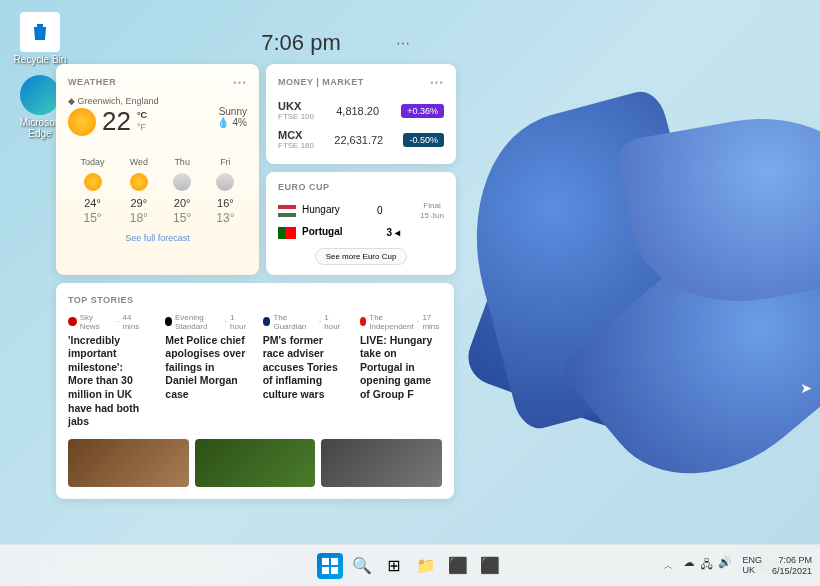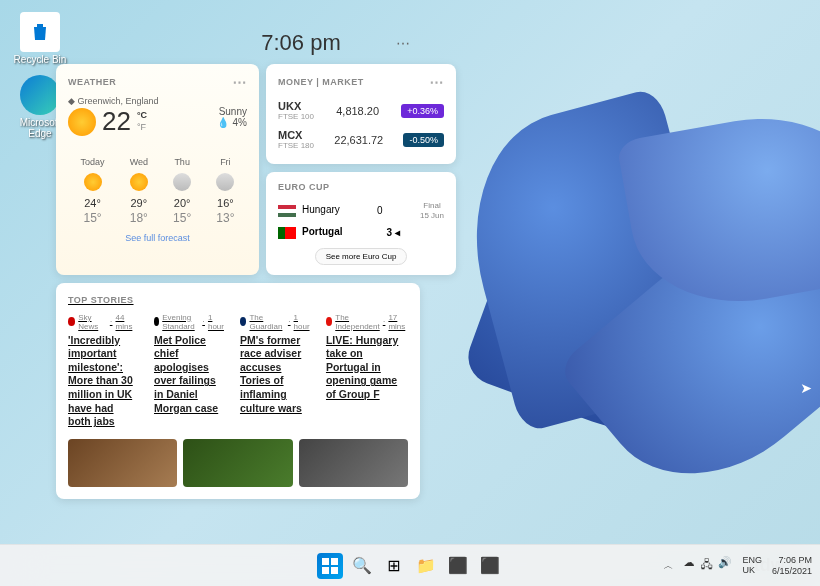--- a/index.html
+++ b/index.html
@@ -49,21 +49,21 @@
 .market-change { font-size: 9px; padding: 2px 6px; border-radius: 3px; color: #fff; }
 .pos { background: #6d28d9; text-align: center; }
 .neg { background: #0c4a6e; }
 .euro-row { display: flex; align-items: center; justify-content: space-between; padding: 3px 0; font-size: 10px; }
 .flag { width: 18px; height: 12px; display: inline-block; vertical-align: middle; margin-right: 6px; }
 .flag-hun { background: linear-gradient(180deg, #cd2a3e 33%, #fff 33%, #fff 66%, #436f4d 66%); }
 .flag-por { background: linear-gradient(90deg, #006600 40%, #ff0000 40%); }
 .euro-info { font-size: 8px; color: #888; text-align: center; line-height: 1.2; }
 .euro-score .winner { font-weight: 700; }
 .euro-btn { display: block; margin: 6px auto 0; font-size: 8px; padding: 3px 10px; border: 1px solid #ddd; border-radius: 10px; background: #fafafa; cursor: pointer; }
-.stories-card { background: #fff; border-radius: 8px; box-shadow: 0 2px 8px rgba(0,0,0,0.1); padding: 12px; margin-top: 8px; width: 364px; text-decoration: underline; }
+.stories-card { background: #fff; border-radius: 8px; box-shadow: 0 2px 8px rgba(0,0,0,0.1); padding: 12px; margin-top: 8px; width: 398px; }
 .stories-grid { display: grid; grid-template-columns: 1fr 1fr 1fr 1fr; gap: 12px 16px; margin-top: 8px; }
 .story { font-size: 10px; }
 .story-meta { font-size: 8px; color: #888; margin-bottom: 3px; display: flex; align-items: center; gap: 3px; }
 .src-icon { width: 9px; height: 9px; border-radius: 50%; display: inline-block; }
 .story-title { font-size: 10.5px; font-weight: 600; color: #222; line-height: 1.3; }
 .thumb-row { display: flex; gap: 6px; margin-top: 10px; }
 .thumb { flex: 1; height: 48px; background: #888; border-radius: 4px; }
 .th1 { background: linear-gradient(135deg, #6b4423, #a67c52); }
 .th2 { background: linear-gradient(135deg, #2d5016, #4a7c2c); }
 .th3 { background: linear-gradient(135deg, #444, #777); }

